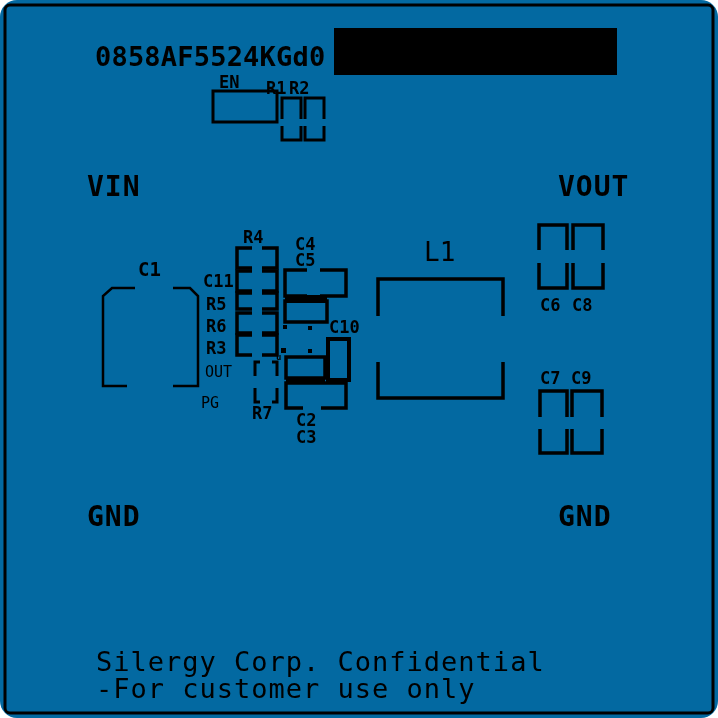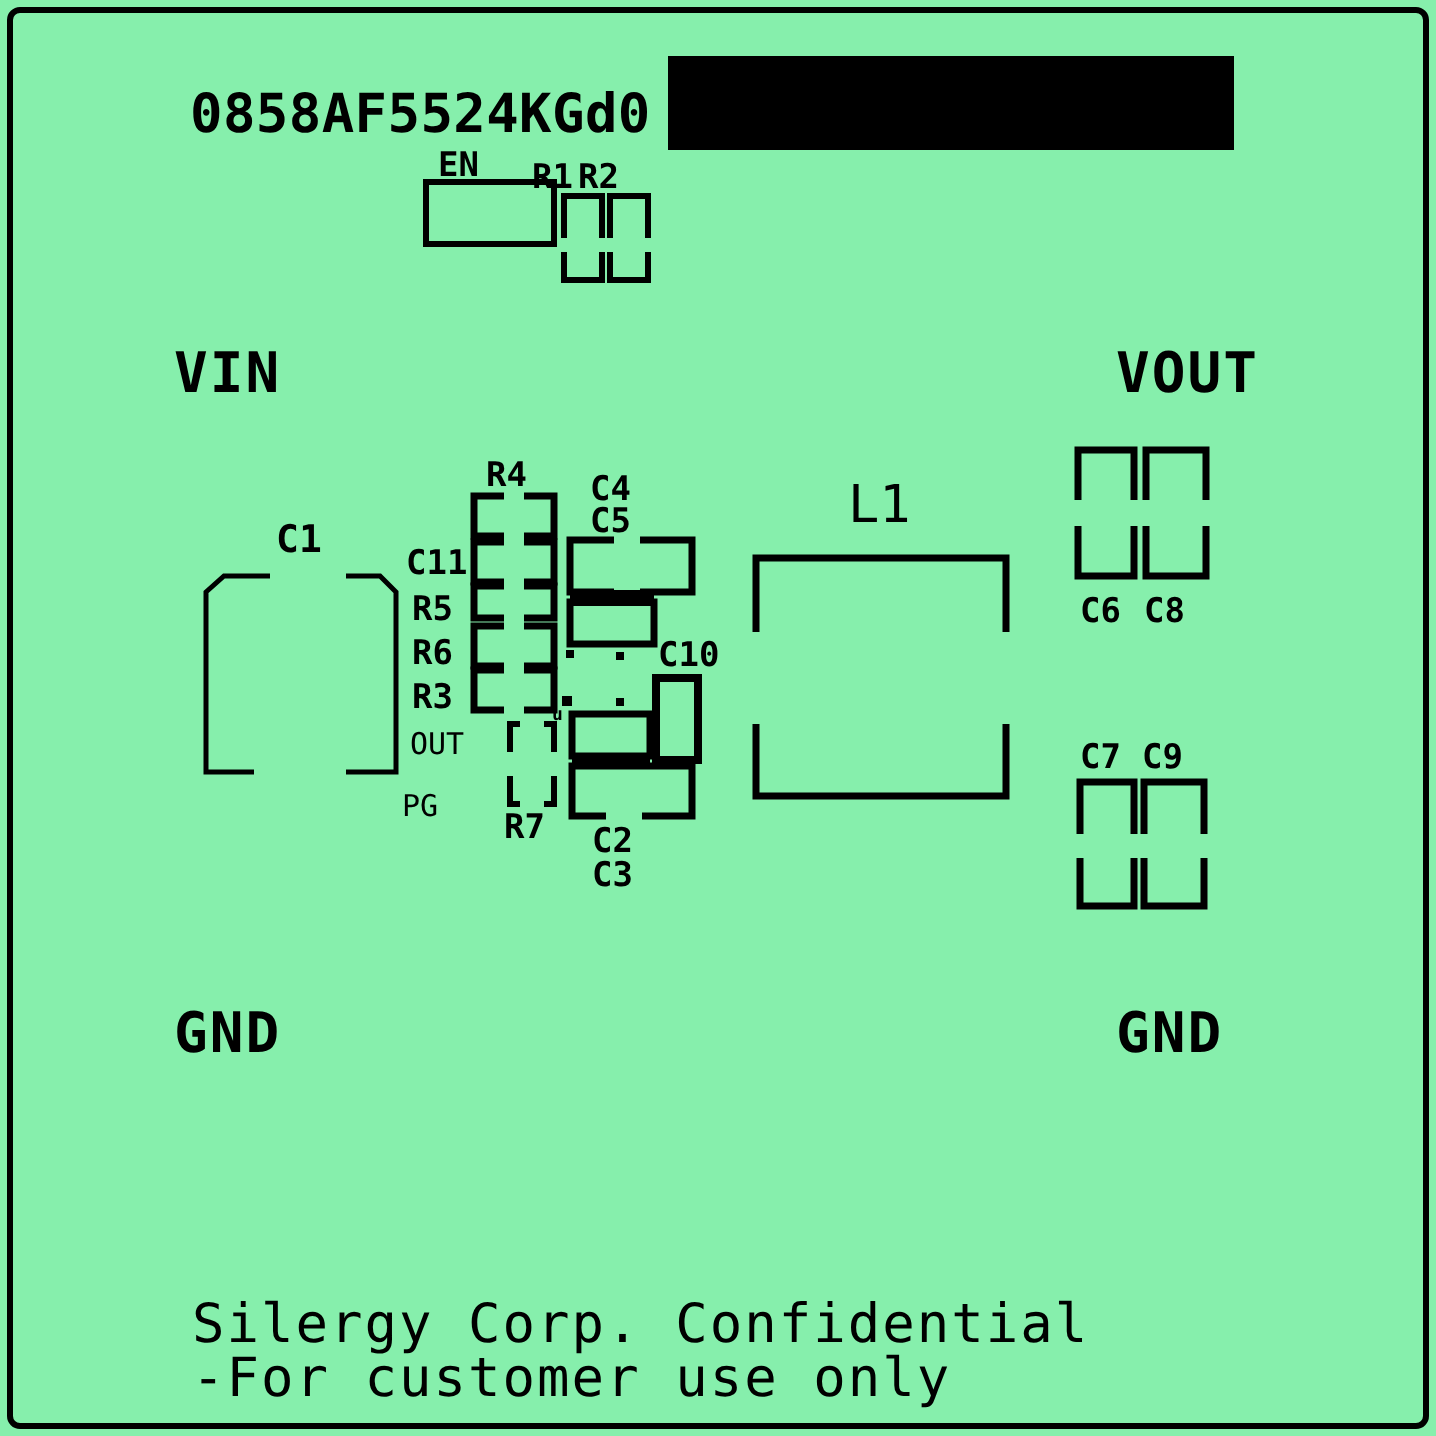--- a/index.html
+++ b/index.html
@@ -1,18 +1,19 @@
 <!DOCTYPE html>
 <html><head>
 <meta charset="utf-8">
 <style>
   html,body{margin:0;padding:0;background:#ffffff;}
   .board-wrap{
-    width:718px;height:718px;background:#86efac;position:relative;
+    width:718px;height:718px;background:#0369a1;position:relative;
     font-family:"DejaVu Sans Mono", monospace;
+    border-radius:17px;
   }
   svg{display:block;}
   text{fill:#000;font-family:"DejaVu Sans Mono", monospace;}
   .lbl-b{font-weight:bold;font-size:19px;}
   .lbl-sm{font-weight:bold;font-size:17px;}
   .lbl-port{font-weight:bold;font-size:28px;letter-spacing:1px;}
   .lbl-thin{font-weight:normal;font-size:15px;}
   .lbl-pn{font-weight:bold;font-size:27px;letter-spacing:0.2px;}
   .lbl-l1{font-weight:normal;font-size:26px;}
   .lbl-foot{font-weight:normal;font-size:27px;letter-spacing:1px;}

